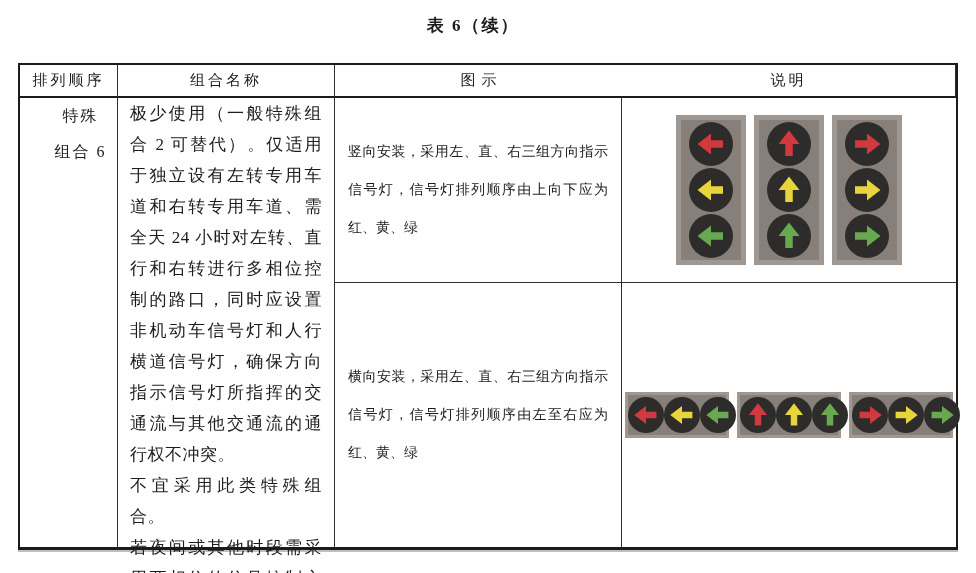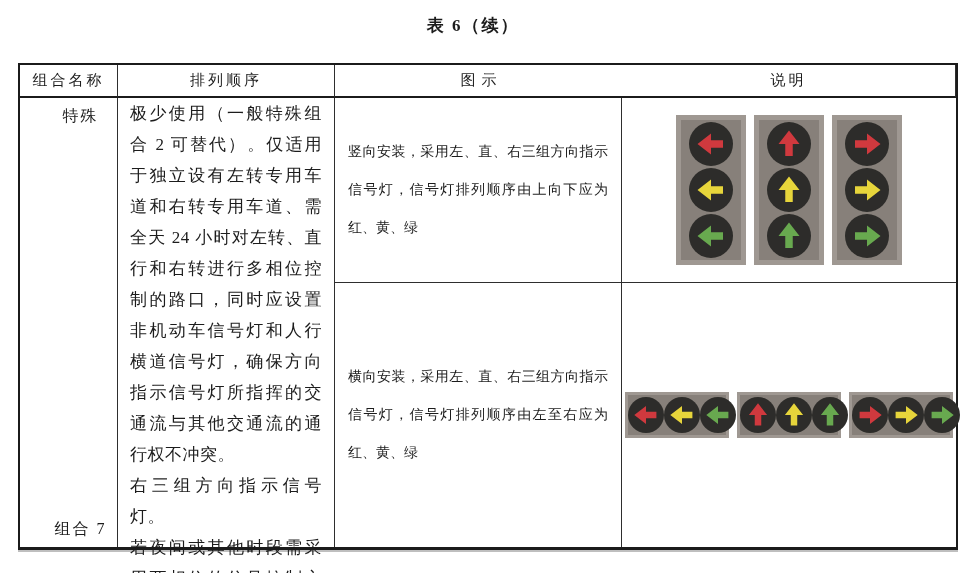--- a/index.html
+++ b/index.html
@@ -22,21 +22,21 @@
   }
   .cell{box-sizing:border-box;min-width:0;min-height:0;}
   .bR{border-right:1px solid #2e2e2e;}
   .hcell{
     border-bottom:2px solid #1b1b1b;
     display:flex;align-items:center;justify-content:center;
     font-size:15px;letter-spacing:3px;
   }
   .c-name{
     grid-row:2/4;
-    display:flex;flex-direction:column;align-items:center;justify-content:space-between;
+    display:flex;flex-direction:column;align-items:center;justify-content:flex-start;
     font-size:16px;line-height:36px;letter-spacing:2px;padding-left:24px;
   }
   .c-order{display:flex;align-items:center;padding:0 13px;}
   .c-order .txt{
     width:100%;font-size:14px;line-height:38px;
     text-align:justify;text-justify:inter-ideograph;
   }
   .c-order1{border-bottom:1px solid #2e2e2e;}
   .c-desc{
     grid-row:2/4;display:flex;flex-direction:column;justify-content:flex-start;
@@ -77,39 +77,39 @@
   .dir-left svg{transform:rotate(180deg);}
   .dir-up svg{transform:rotate(-90deg);}
 </style>
 </head>
 <body>
 
 <div class="page-title">表 6（续）</div>
 
 <div class="table">
 
+  <div class="cell hcell bR">排列顺序</div>
   <div class="cell hcell bR">组合名称</div>
-  <div class="cell hcell bR">排列顺序</div>
   <div class="cell hcell">
       <span style="letter-spacing:6px;text-indent:6px;">图示</span>
     </div>
   <div class="cell hcell bR">说明</div>
 
   <div class="cell c-name bR">
     <div>特殊</div>
-    <div>组合 7</div>
+    <div>组合 6</div>
   </div>
 
   <div class="cell c-order c-order1 bR">
     <div class="txt">竖向安装，采用左、直、右三组方向指示信号灯，信号灯排列顺序由上向下应为红、黄、绿</div>
   </div>
 
   <div class="cell c-desc bR">
     <p>极少使用（一般特殊组合 2 可替代）。仅适用于独立设有左转专用车道和右转专用车道、需全天 24 小时对左转、直行和右转进行多相位控制的路口，同时应设置非机动车信号灯和人行横道信号灯，确保方向指示信号灯所指挥的交通流与其他交通流的通行权不冲突。</p>
-    <p>右三组方向指示信号灯。</p>
+    <p>不宜采用此类特殊组合。</p>
     <p>若夜间或其他时段需采用两相位的信号控制方式时，不宜采用此类特殊组合</p>
   </div>
 
   <div class="cell c-fig c-fig1">
       <div class="v-unit">
         <div class="v-inner dir-left">
           <div class="lamp v-lamp">
             <svg viewBox="0 0 40 40">
               <polygon points="38,20 20,6 20,15 4,15 4,25 20,25 20,34" fill="#d0393e"></polygon>
             </svg>

